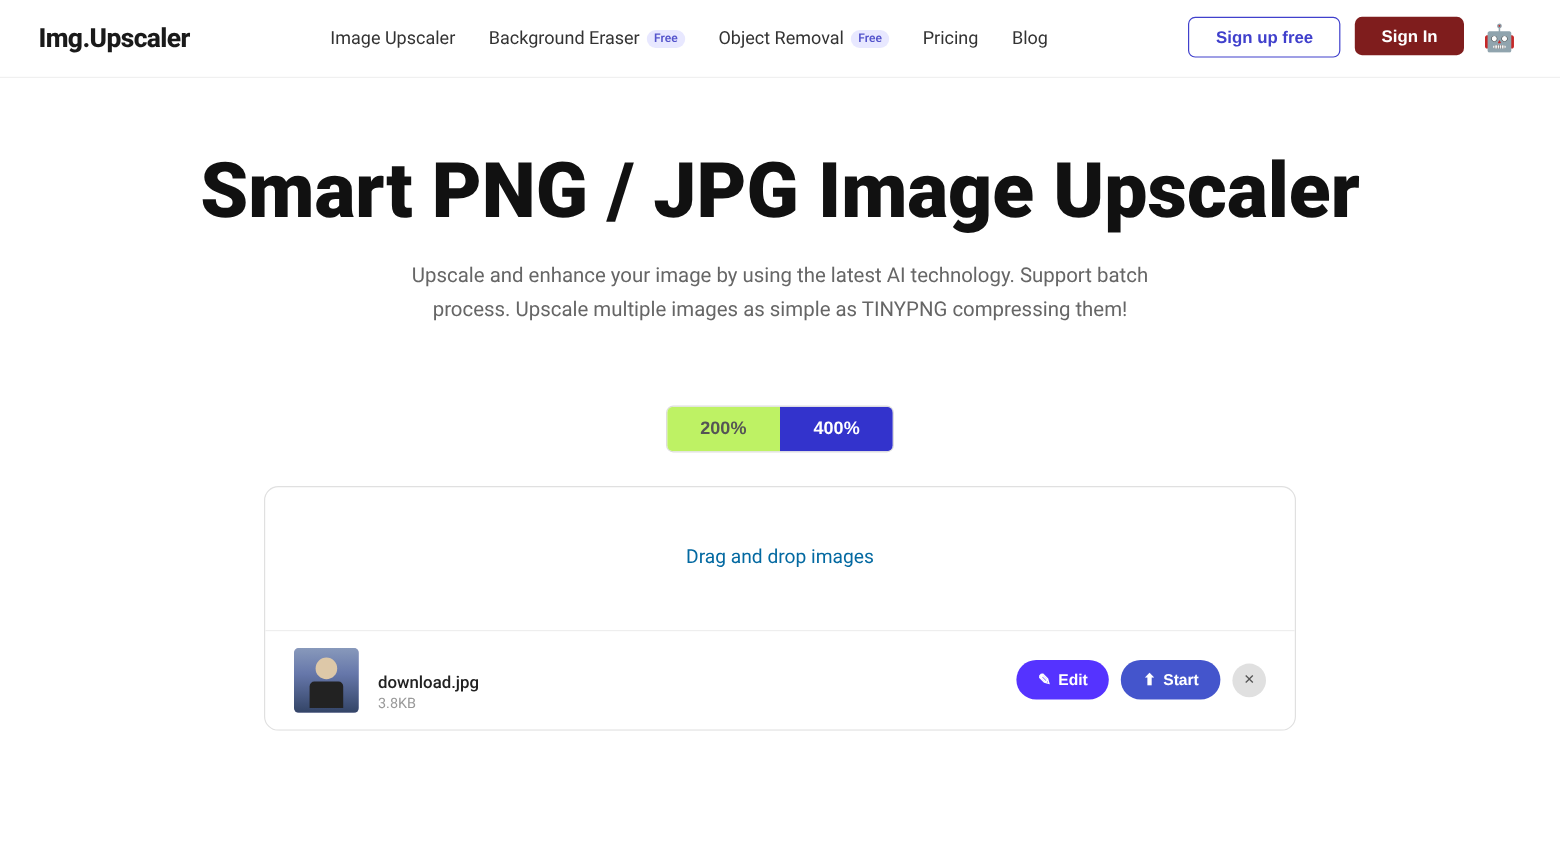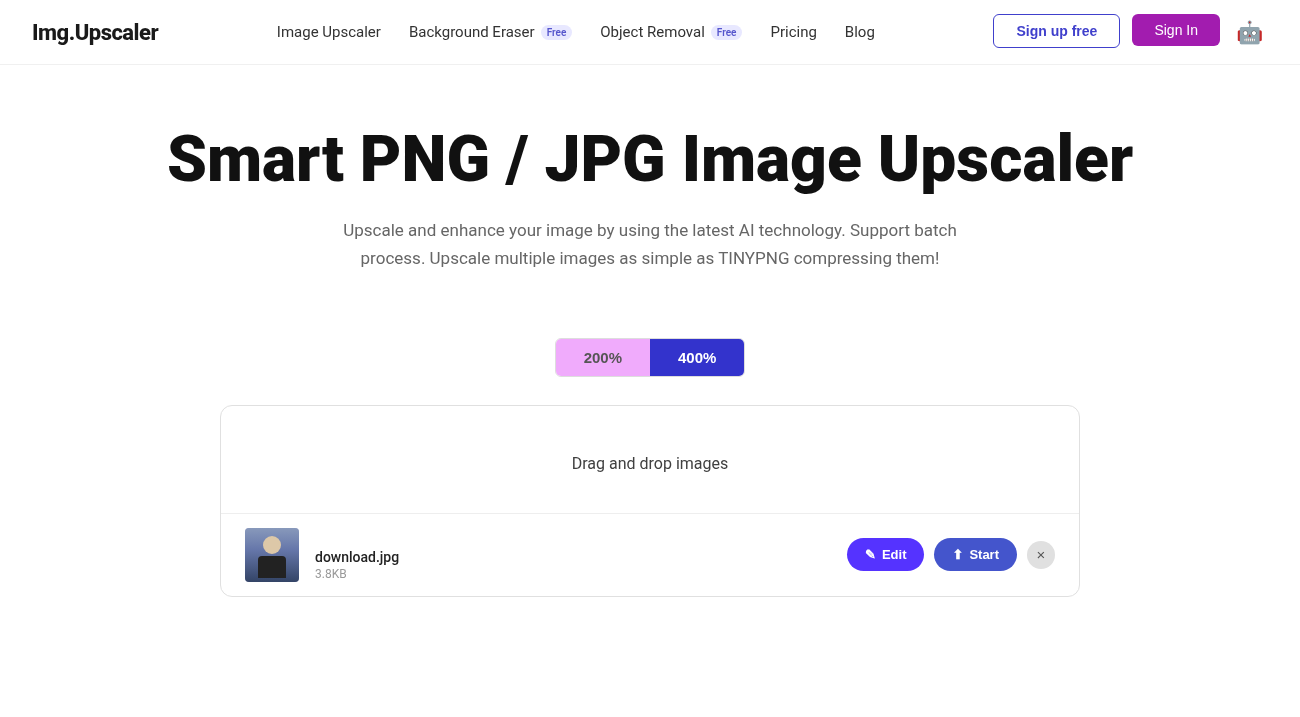--- a/index.html
+++ b/index.html
@@ -52,27 +52,27 @@
       border: 1.5px solid #4040cc;
       background: #fff;
       color: #4040cc;
       padding: 8px 22px;
       border-radius: 6px;
       font-size: 14px;
       font-weight: 600;
       cursor: pointer;
     }
     .btn-signin {
-      background: #a21caf;
+      background: #7f1d1d;
       color: #fff;
       border: none;
       padding: 8px 22px;
       border-radius: 6px;
       font-size: 14px;
-      font-weight: 400;
+      font-weight: 700;
       cursor: pointer;
     }
     .bot-icon {
       width: 36px;
       height: 36px;
       display: flex;
       align-items: center;
       justify-content: center;
       cursor: pointer;
       color: #555;
@@ -110,21 +110,21 @@
       border: 1.5px solid #ddd;
       border-radius: 6px;
       overflow: hidden;
     }
     .scale-btn {
       padding: 10px 28px;
       font-size: 15px;
       font-weight: 600;
       cursor: pointer;
       border: none;
-      background: #f0abfc;
+      background: #bef264;
       color: #555;
     }
     .scale-btn.active {
       background: #3333cc;
       color: #fff;
     }
 
     
     .upload-section {
       max-width: 900px;
@@ -146,22 +146,22 @@
       border-radius: 40px;
       font-size: 24px;
       font-weight: 800;
       cursor: pointer;
       margin-bottom: 22px;
       display: inline-block;
       letter-spacing: 0.3px;
     }
     .drag-drop-text {
       font-size: 16px;
-      color: #404040;
-      margin-bottom: 0;
+      color: #0369a1;
+      margin-bottom: 12px;
     }
     .file-hint {
       font-size: 14px;
       color: #aaa;
     }
 
     
     .file-list {
       border-top: 1px solid #eee;
       padding: 0;

